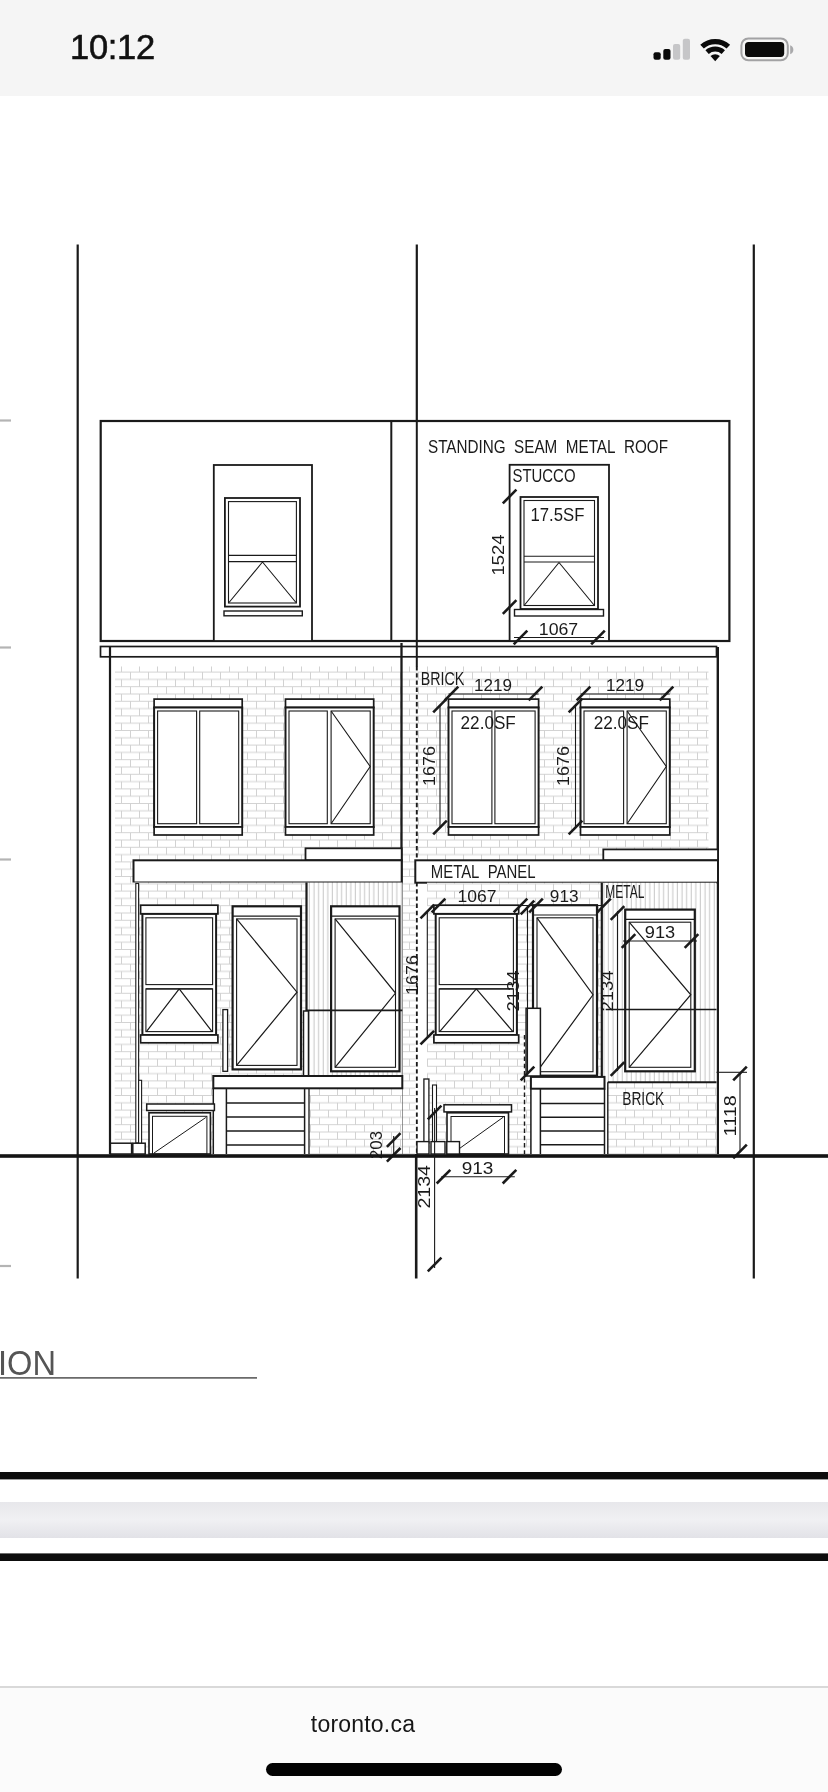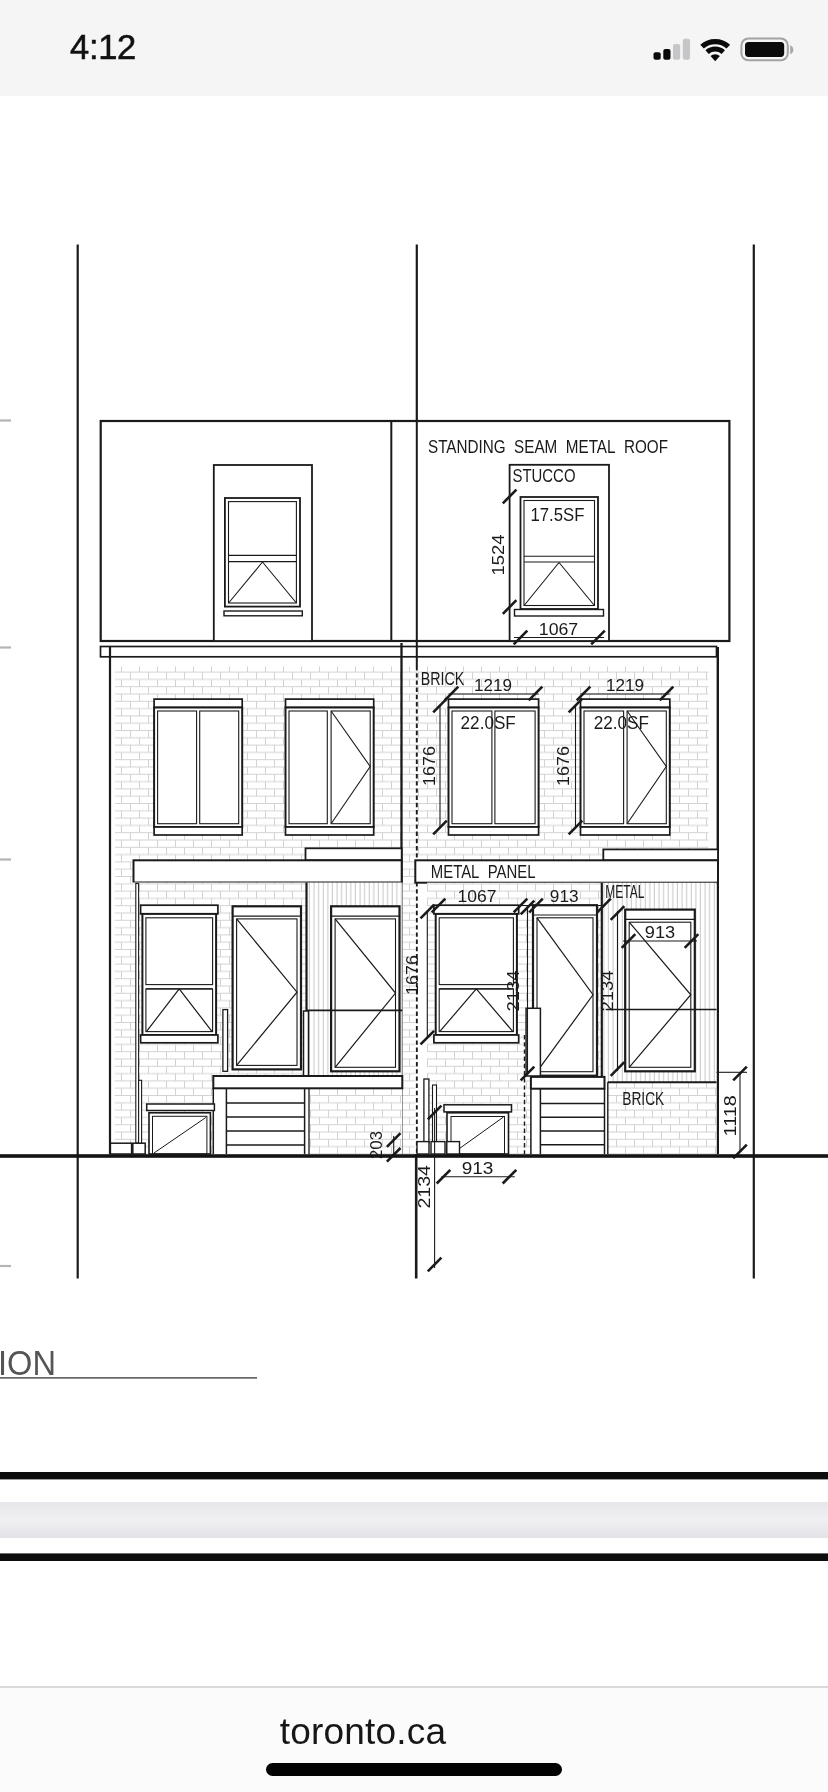--- a/index.html
+++ b/index.html
@@ -1,21 +1,21 @@
 <!DOCTYPE html>
 <html><head>
 <meta charset="utf-8">
 <style>
   html,body{margin:0;padding:0;}
   body{width:828px;height:1792px;background:#fff;position:relative;overflow:hidden;
        font-family:"Liberation Sans",sans-serif;}
   #statusbar{position:absolute;left:0;top:0;width:828px;height:96px;background:#f5f5f5;}
   #time{position:absolute;left:70px;top:28px;font-size:34.5px;font-weight:400;color:#111;letter-spacing:-0.3px;-webkit-text-stroke:0.55px #111;}
   #bottombar{position:absolute;left:0;top:1686px;width:828px;height:106px;background:#fbfbfb;border-top:2px solid #d9d9d9;box-sizing:border-box;}
-  #urltext{position:absolute;left:0;top:1711px;width:726px;text-align:center;font-size:37px;color:#161616;letter-spacing:0.2px;}
+  #urltext{position:absolute;left:0;top:1711px;width:726px;text-align:center;font-size:23px;color:#161616;letter-spacing:0.2px;}
   #homebar{position:absolute;left:266px;top:1763px;width:296px;height:13px;border-radius:7px;background:#020202;}
   #drawing{position:absolute;left:0;top:0;}
   #sicons{position:absolute;left:640px;top:25px;}
 </style>
 </head>
 <body>
 <svg id="drawing" width="828" height="1792" viewBox="0 0 828 1792">
 <defs>
   <pattern id="bk" width="18" height="14.6" patternUnits="userSpaceOnUse">
     <rect width="18" height="14.6" fill="#ffffff"></rect>
@@ -245,21 +245,21 @@
 <line x1="427.8" y1="1119.3" x2="441.40000000000003" y2="1105.7" stroke="#1a1a1a" stroke-width="2.6"></line>
 <line x1="427.8" y1="1271.3" x2="441.40000000000003" y2="1257.7" stroke="#1a1a1a" stroke-width="2.6"></line>
 <text x="430.5" y="1186.8" font-size="17" fill="#1a1a1a" text-anchor="middle" letter-spacing="0" transform="rotate(-90 430.5 1186.8)" textLength="43.6" lengthAdjust="spacingAndGlyphs" font-family="Liberation Sans, sans-serif">2134</text>
 <text x="-2" y="1374.8" font-size="34.5" fill="#555555" text-anchor="start" letter-spacing="0" textLength="58" lengthAdjust="spacingAndGlyphs" font-family="Liberation Sans, sans-serif">ION</text>
 <line x1="0" y1="1377.8" x2="257" y2="1377.8" stroke="#6a6a6a" stroke-width="1.7"></line>
 <rect x="0" y="1472" width="828" height="7.4" fill="#0d0d0d"></rect>
 <rect x="0" y="1502" width="828" height="36" fill="url(#gb)"></rect>
 <rect x="0" y="1553.4" width="828" height="7.6" fill="#0d0d0d"></rect>
 </svg>
 <div id="statusbar"></div>
-<div id="time">4:12</div>
+<div id="time">10:12</div>
 <svg id="sicons" width="188" height="50" viewBox="0 0 188 50">
   <rect x="13.5" y="27.2" width="7.2" height="7.6" rx="2" fill="#0a0a0a"></rect>
   <rect x="23.3" y="23.9" width="7.2" height="10.9" rx="2" fill="#0a0a0a"></rect>
   <rect x="33" y="19.1" width="7.2" height="15.7" rx="2" fill="#c6c6c8"></rect>
   <rect x="42.8" y="13.7" width="7.2" height="21.1" rx="2" fill="#c6c6c8"></rect>
   <path d="M60.28 19.63 A22.3 22.3 0 0 1 90.12 19.63 L86.58 23.57 A17.0 17.0 0 0 0 63.82 23.57 Z" fill="#0a0a0a"></path>
   <path d="M65.43 25.35 A14.6 14.6 0 0 1 84.97 25.35 L81.62 29.07 A9.6 9.6 0 0 0 68.78 29.07 Z" fill="#0a0a0a"></path>
   <path d="M70.52 31.0 A7.0 7.0 0 0 1 79.88 31.0 L75.2 36.2 Z" fill="#0a0a0a"></path>
   <rect x="101.4" y="13.4" width="46.4" height="21.9" rx="7" fill="none" stroke="#a2a2a4" stroke-width="2"></rect>
   <rect x="105" y="16.9" width="39.2" height="15" rx="3.6" fill="#0a0a0a"></rect>

